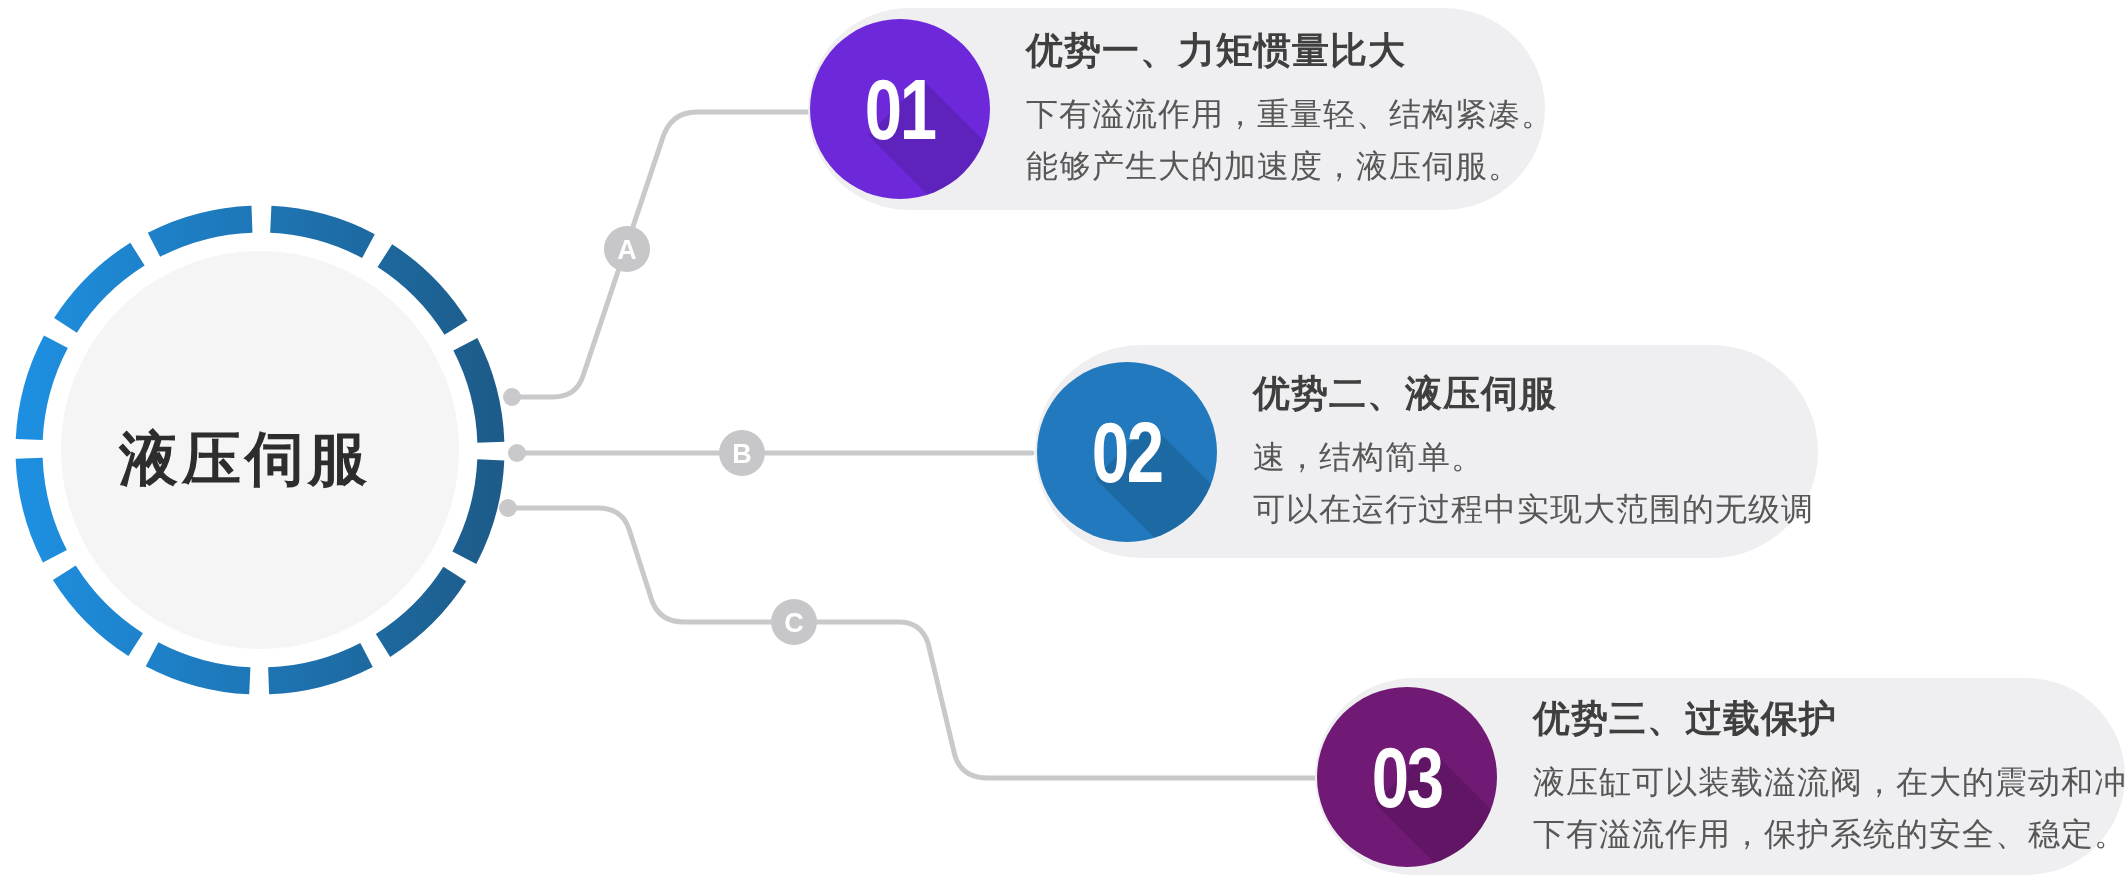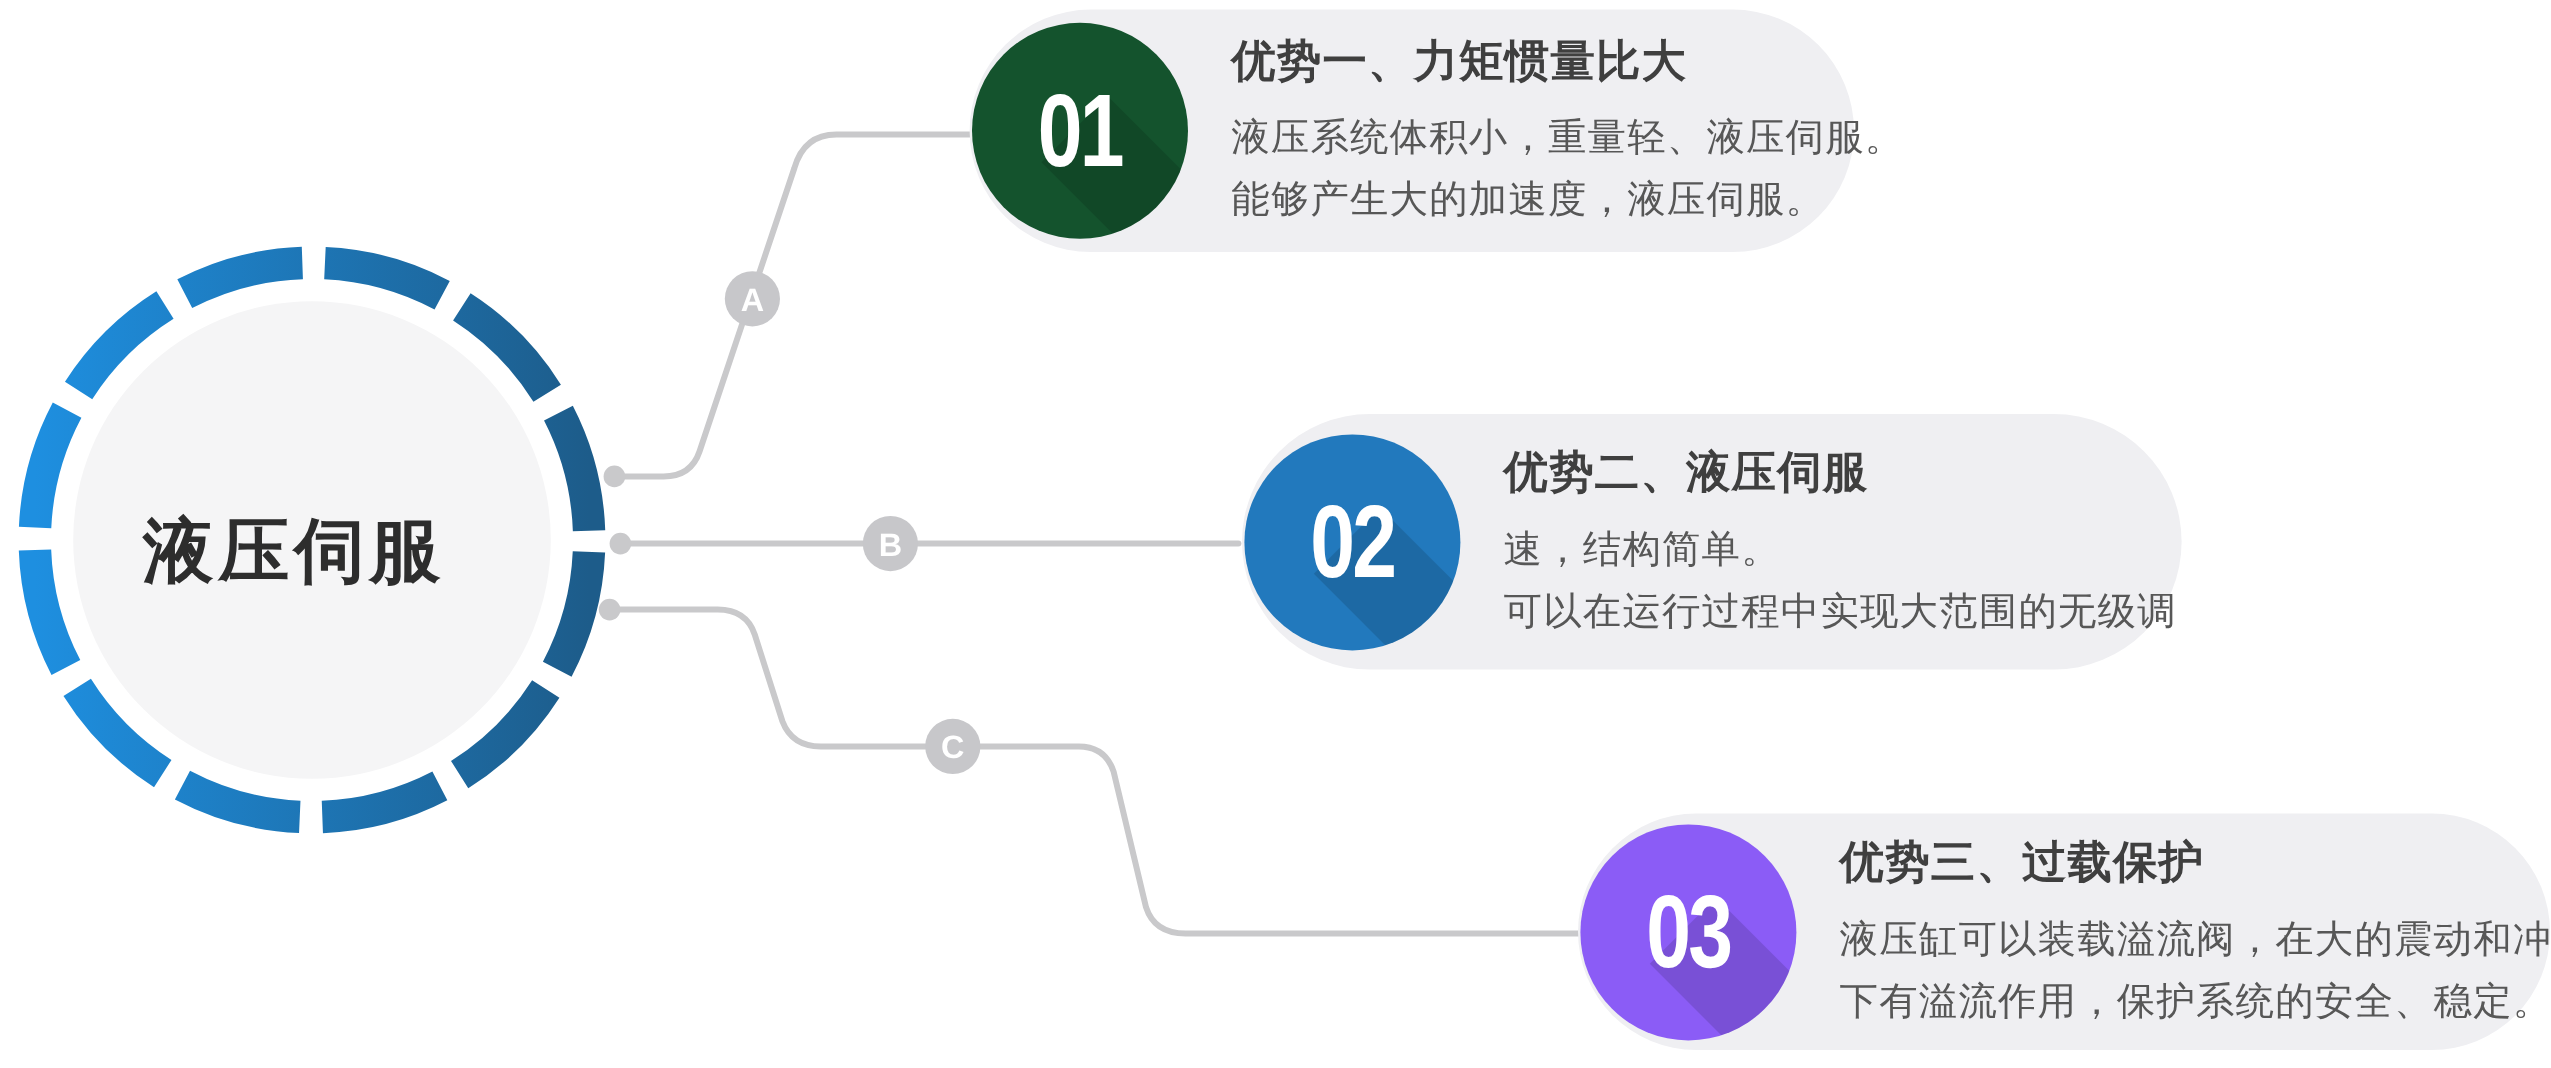--- a/index.html
+++ b/index.html
@@ -119,45 +119,45 @@
           <stop offset="1" style="stop-color:var(--ring-right)"></stop>
         </linearGradient>
       </defs>
       <circle cx="245" cy="453" r="231" fill="none" stroke="url(#ringGrad)" stroke-width="27" stroke-dasharray="102 19" stroke-dashoffset="111"></circle>
       <circle cx="245" cy="453" r="199" style="fill:var(--inner-circle-bg)"></circle>
     </svg>
     <div id="hub-label" style="left:40px;top:230px;width:410px;">液压伺服</div>
   </div>
 
   <div class="card" id="card-1">
-    <div class="num-circle" style="background-color: #14532d; justify-content: center;">
+    <div class="num-circle" style="background-color: #6d28d9; justify-content: center;">
       <div class="num-shadow"></div>
       <span class="num-label">01</span>
     </div>
     <div class="card-text">
       <div class="card-title">优势一、力矩惯量比大</div>
-      <div class="card-line">液压系统体积小，重量轻、液压伺服。</div>
+      <div class="card-line">下有溢流作用，重量轻、结构紧凑。</div>
       <div class="card-line">能够产生大的加速度，液压伺服。</div>
     </div>
   </div>
 
   <div class="card" id="card-2">
     <div class="num-circle" style="background-color: rgb(34, 121, 189); align-items: center;">
       <div class="num-shadow"></div>
       <span class="num-label">02</span>
     </div>
     <div class="card-text">
       <div class="card-title">优势二、液压伺服</div>
       <div class="card-line">速，结构简单。</div>
       <div class="card-line">可以在运行过程中实现大范围的无级调</div>
     </div>
   </div>
 
   <div class="card" id="card-3">
-    <div class="num-circle" style="background-color: #8b5cf6;">
+    <div class="num-circle" style="background-color: #701a75;">
       <div class="num-shadow"></div>
       <span class="num-label">03</span>
     </div>
     <div class="card-text">
       <div class="card-title">优势三、过载保护</div>
       <div class="card-line">液压缸可以装载溢流阀，在大的震动和冲击</div>
       <div class="card-line">下有溢流作用，保护系统的安全、稳定。</div>
     </div>
   </div>
 

